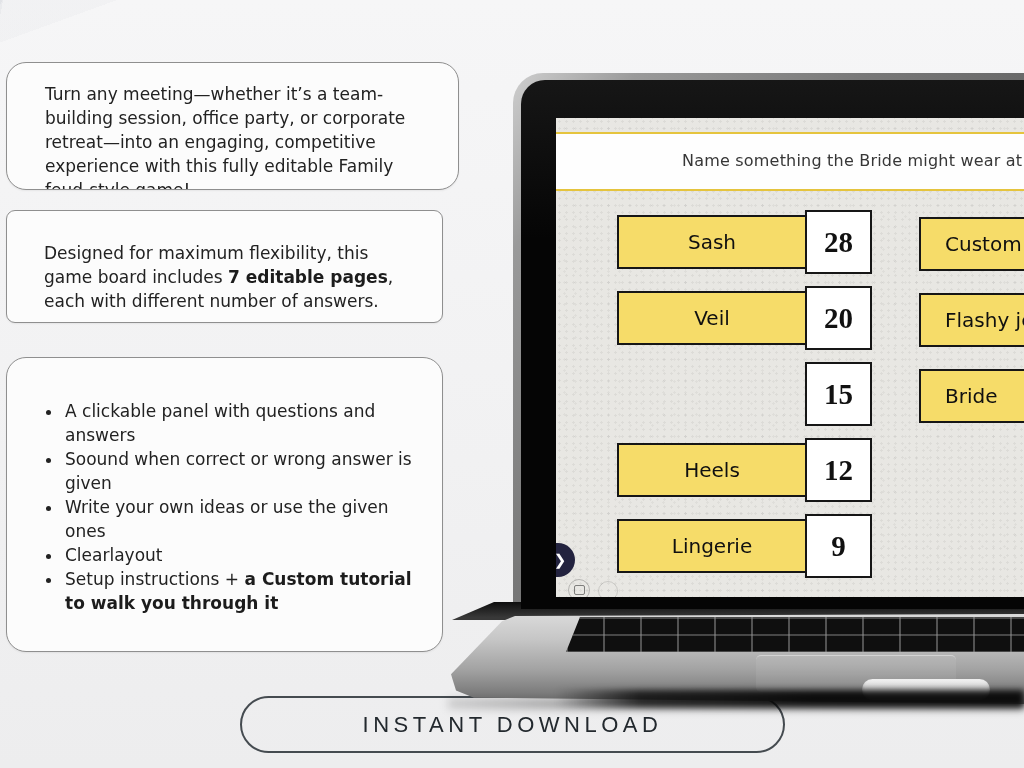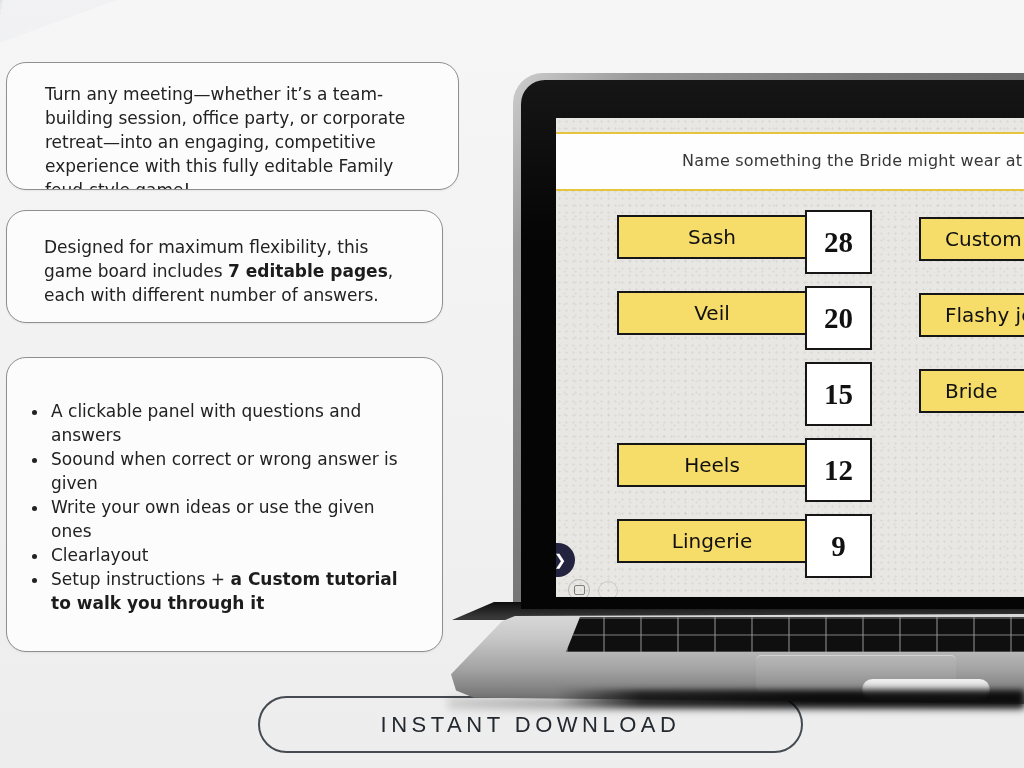--- a/index.html
+++ b/index.html
@@ -13,22 +13,22 @@
       linear-gradient(180deg,#f6f6f7 0%,#f1f1f2 60%,#ededee 100%);
   }
   
   .callout{
     position:absolute;box-sizing:border-box;overflow:hidden;
     background:#fcfcfc;border:1px solid #8f8f8f;border-radius:20px;
     color:#222;font-size:17px;line-height:24px;
     box-shadow:0 1px 2px rgba(0,0,0,.06);
   }
   #callout-intro{left:6px;top:62px;width:453px;height:128px;padding:19px 38px 0 38px;}
-  #callout-flex {left:6px;top:210px;width:437px;height:113px;padding:24px 30px 0 37px;}
-  #callout-feat {left:6px;top:357px;width:437px;height:295px;padding:41px 24px 0 20px;}
+  #callout-flex {left:6px;top:210px;width:437px;height:113px;padding:30px 30px 0 37px;border-radius:9px;}
+  #callout-feat {left:6px;top:357px;width:437px;height:295px;padding:41px 24px 0 34px;}
   #callout-feat ul{margin:0;padding-left:22px;}
   #callout-feat li{margin:0;padding-left:2px;}
   .callout b{font-weight:bold;color:#1c1c1c;}
   
   #lid-outer{position:absolute;left:513px;top:73px;width:511px;height:536px;z-index:3;
     background:linear-gradient(125deg,#cfcfcf,#9a9a9a 14%,#787878 40%,#5c5c5c 75%,#4e4e4e);
     border-top-left-radius:30px;}
   #lid-inner{position:absolute;left:521px;top:80px;width:503px;height:529px;z-index:4;
     background:linear-gradient(180deg,#161616,#050505 30%);
     border-top-left-radius:24px;}
@@ -38,21 +38,21 @@
       radial-gradient(circle, rgba(60,60,60,.07) 1px, transparent 1.3px),
       radial-gradient(circle, rgba(60,60,60,.05) 1px, transparent 1.3px);
     background-size:7px 7px, 11px 11px;
     background-position:0 0, 3px 5px;}
   .rule{position:absolute;left:0;width:100%;height:2px;background:#e5c43e;}
   #rule-top{top:14px;}
   #rule-bottom{top:71px;}
   #question-band{position:absolute;left:0;top:16px;width:100%;height:55px;background:#fefefe;}
   #question-text{position:absolute;left:126px;top:17px;font-size:16px;color:#373737;letter-spacing:.2px;white-space:nowrap;}
   
-  .tile-bar{position:absolute;box-sizing:border-box;height:44px;
+  .tile-bar{position:absolute;box-sizing:border-box;height:54px;
     background:#f6dc69;border:2px solid #161616;
     display:flex;align-items:center;justify-content:center;
     font-size:20px;font-weight:500;color:#101010;white-space:nowrap;}
   .tile-bar.left{left:61px;width:190px;}
   .tile-bar.right{left:363px;width:240px;justify-content:flex-start;padding-left:24px;}
   .tile-points{position:absolute;left:249px;width:67px;height:64px;box-sizing:border-box;
     background:#ffffff;border:2px solid #161616;
     display:flex;align-items:center;justify-content:center;
     font-size:29px;font-weight:bold;color:#111;font-family:Liberation Serif, serif;}
   
@@ -84,21 +84,21 @@
   #thumb-notch{position:absolute;left:862px;top:679px;width:128px;height:21px;z-index:6;
     border-radius:11px;background:linear-gradient(180deg,#f2f2f2,#cfcfcf 55%,#b3b3b3);
     box-shadow:inset 0 -2px 3px rgba(0,0,0,.25);}
   #ground-shadow{position:absolute;left:448px;top:698px;width:576px;height:11px;z-index:2;
     background:linear-gradient(90deg, rgba(0,0,0,.14), rgba(0,0,0,.45) 35%, rgba(0,0,0,.55));
     filter:blur(4px);}
   #front-shadow{position:absolute;left:556px;top:690px;width:468px;height:17px;z-index:6;
     background:linear-gradient(90deg, rgba(5,5,5,0), rgba(5,5,5,.78) 18%, rgba(5,5,5,.92) 55%);
     filter:blur(3px);}
   
-  #download-pill{position:absolute;left:258px;top:696px;width:545px;height:57px;z-index:1;
+  #download-pill{position:absolute;left:240px;top:696px;width:545px;height:57px;z-index:1;
     box-sizing:border-box;border:2px solid #454b50;border-radius:29px;
     display:flex;align-items:center;justify-content:center;
     font-family:"Liberation Sans","DejaVu Sans",sans-serif;
     font-size:22px;letter-spacing:4.5px;color:#23292e;background:transparent;cursor:pointer;}
 </style>
 </head>
 <body>
 
 <div class="callout" id="callout-intro">
   <span>Turn any meeting—whether it’s a team-building session, office party, or corporate retreat—into an engaging, competitive experience with this fully editable Family feud-style game!</span>

